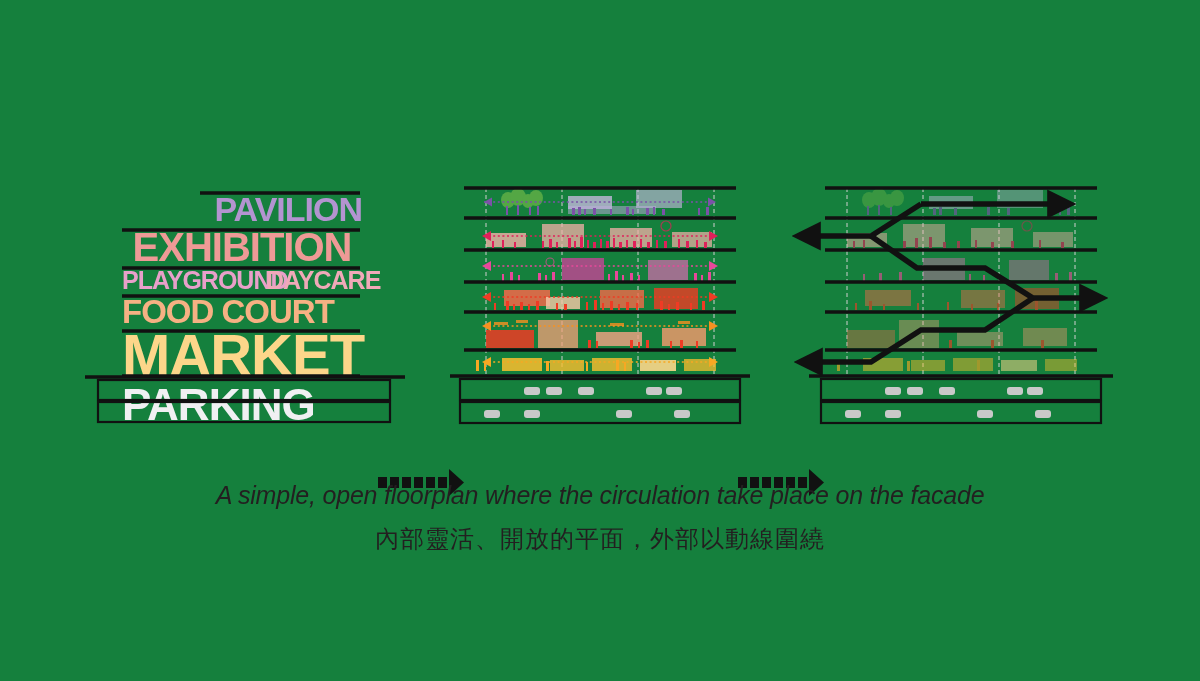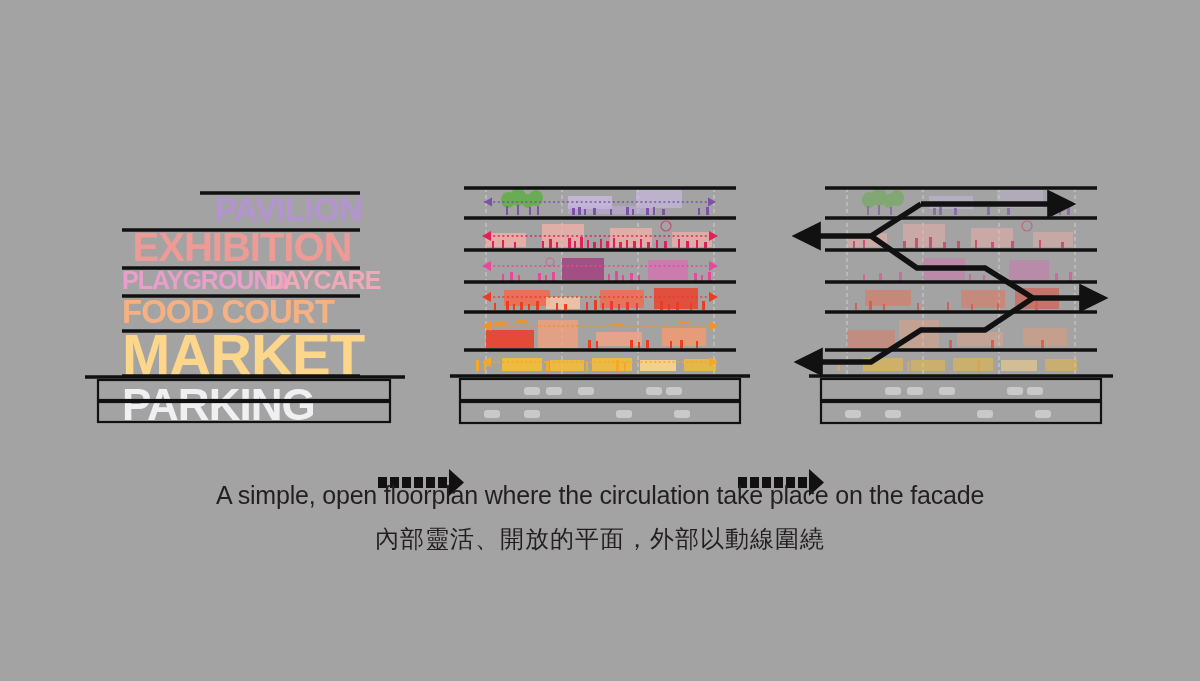--- a/index.html
+++ b/index.html
@@ -11,21 +11,21 @@
     width: 1200px;
     height: 681px;
     position: relative;
     overflow: hidden;
     font-family: "Liberation Sans", sans-serif;
     color: #231f20;
   }
   #slide {
     position: absolute;
     inset: 0;
-    background: #a3a3a3;
+    background: #15803d;
   }
   .diagram-row {
     position: absolute;
     left: 0;
     top: 180px;
     width: 1200px;
     height: 250px;
   }
   .panel {
     position: absolute;
@@ -51,20 +51,21 @@
     top: 480px;
     width: 1200px;
     text-align: center;
   }
   .caption-en {
     font-size: 25px;
     letter-spacing: -0.2px;
     color: #231f20;
     line-height: 1.25;
     font-weight: 400;
+    font-style: italic;
   }
   .caption-zh {
     font-size: 24px;
     color: #231f20;
     line-height: 1.5;
     margin-top: 10px;
     letter-spacing: 1px;
     font-weight: 400;
   }
   svg { display: block; overflow: visible; }

